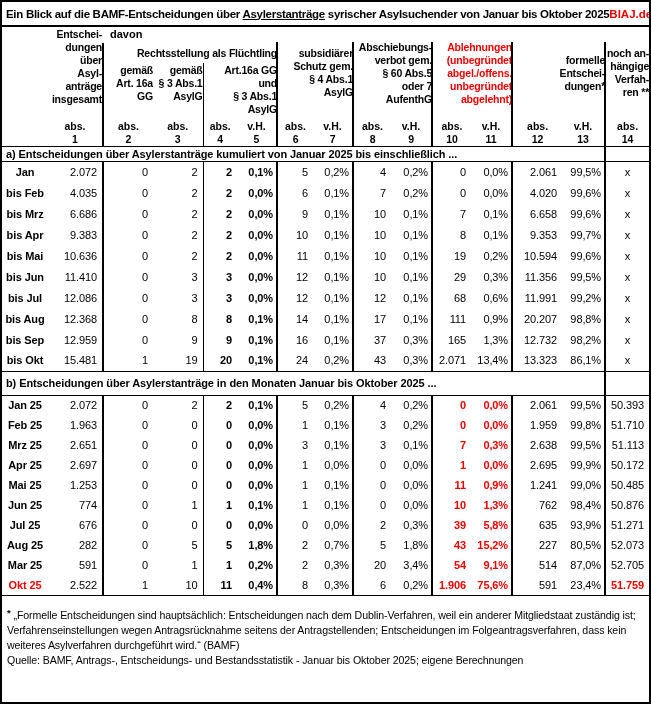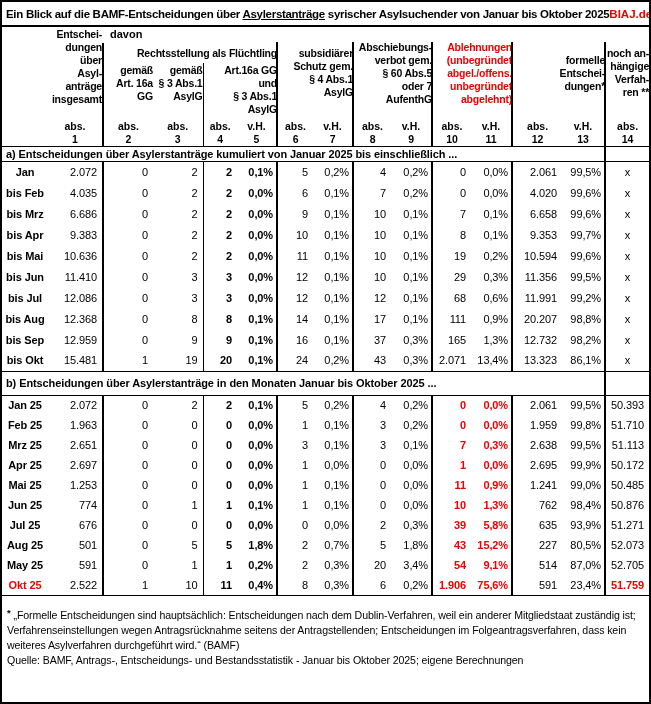--- a/index.html
+++ b/index.html
@@ -454,37 +454,37 @@
           <td class="num bL">2</td>
           <td class="pct">0,3%</td>
           <td class="num bL red bd">39</td>
           <td class="pct red bd">5,8%</td>
           <td class="num bL">635</td>
           <td class="pct">93,9%</td>
           <td class="bL num">51.271</td>
         </tr>
         <tr class="datarow">
           <td class="lab">Aug 25</td>
-          <td class="num">501</td>
+          <td class="num">282</td>
           <td class="num bL">0</td>
           <td class="num">5</td>
           <td class="num bd bLt">5</td>
           <td class="pct bd">1,8%</td>
           <td class="num bL">2</td>
           <td class="pct">0,7%</td>
           <td class="num bL">5</td>
           <td class="pct">1,8%</td>
           <td class="num bL red bd">43</td>
           <td class="pct red bd">15,2%</td>
           <td class="num bL">227</td>
           <td class="pct">80,5%</td>
           <td class="bL num">52.073</td>
         </tr>
         <tr class="datarow">
-          <td class="lab">May 25</td>
+          <td class="lab">Mar 25</td>
           <td class="num">591</td>
           <td class="num bL">0</td>
           <td class="num">1</td>
           <td class="num bd bLt">1</td>
           <td class="pct bd">0,2%</td>
           <td class="num bL">2</td>
           <td class="pct">0,3%</td>
           <td class="num bL">20</td>
           <td class="pct">3,4%</td>
           <td class="num bL red bd">54</td>

